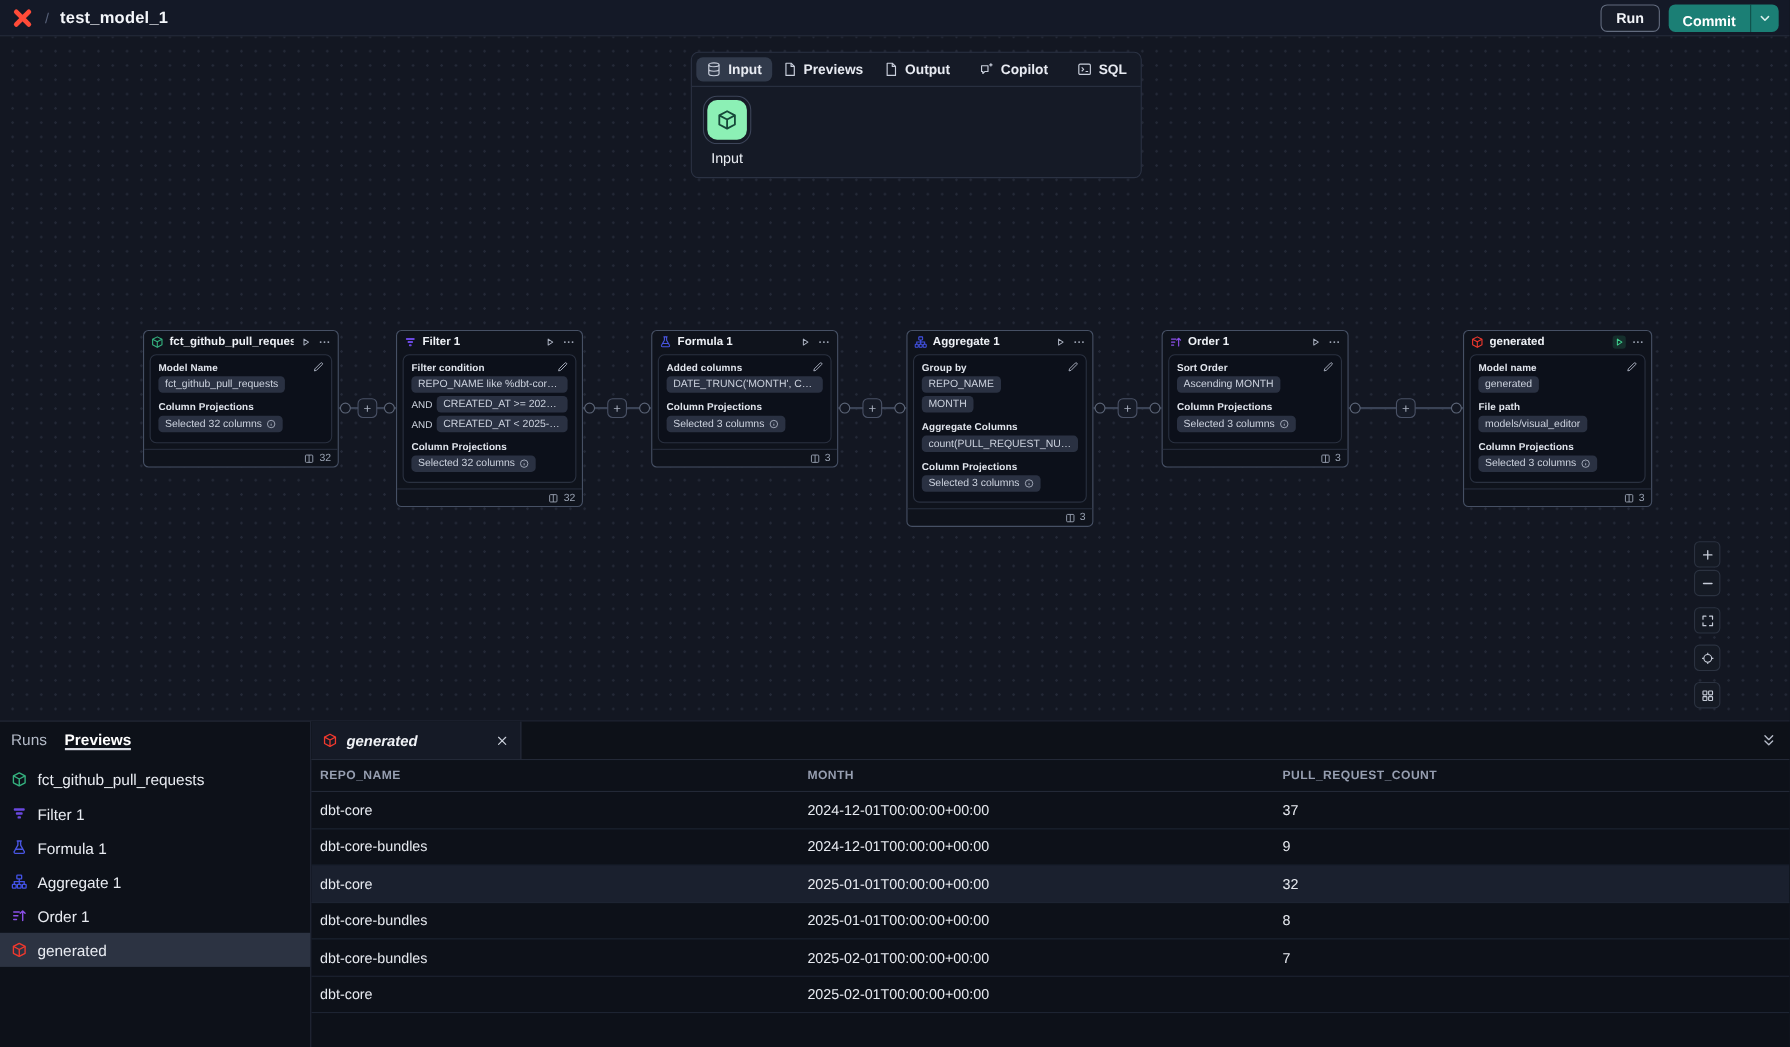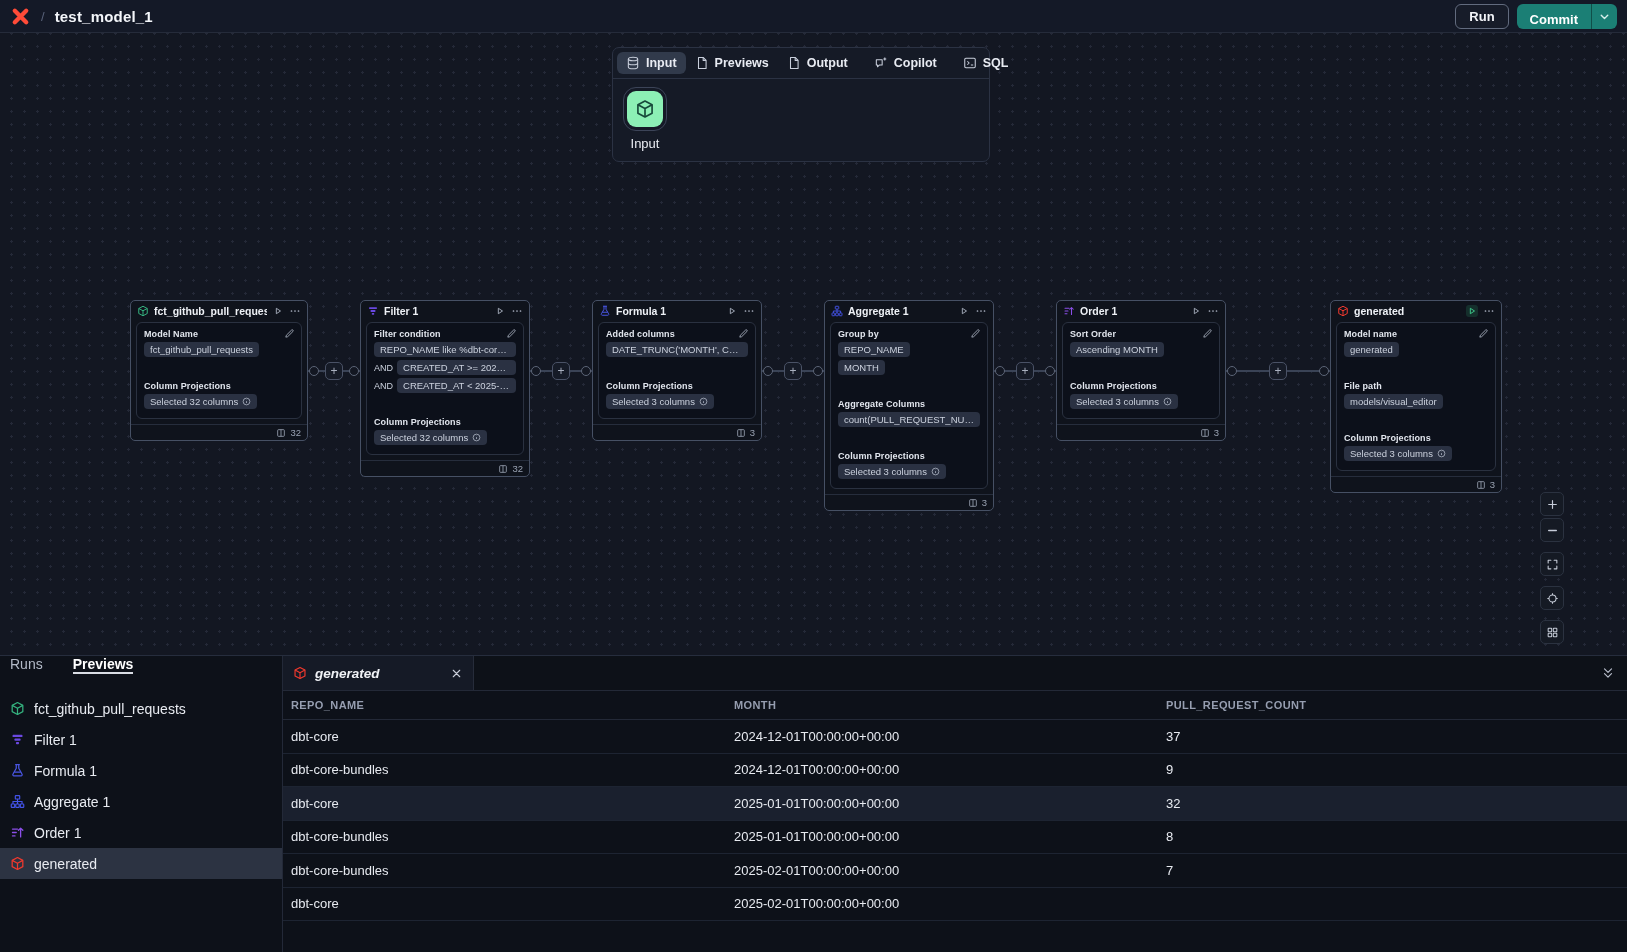--- a/index.html
+++ b/index.html
@@ -19,21 +19,21 @@
 #commit-main{padding:16px 13px;display:flex;align-items:center}
 #commit-caret{width:26px;display:flex;align-items:center;justify-content:center;border-left:1px solid rgba(8,40,36,.55)}
 #commit-caret .icon{width:13px;height:13px;color:#d8efec}
 
 
 #canvas{position:absolute;top:33px;left:0;width:1627px;height:622px;
   background-image:radial-gradient(circle,rgba(150,163,197,.13) 1px,transparent 1.3px);
   background-size:13px 13px;background-position:5px 7px;overflow:hidden}
 
 
-#palette{position:absolute;left:612px;top:14px;width:378px;background:#151a26;border:1px solid #2b3243;border-radius:7px;z-index:5}
+#palette{position:absolute;left:628px;top:14px;width:410px;background:#151a26;border:1px solid #2b3243;border-radius:7px;z-index:5}
 #palette-tabs{display:flex;align-items:center;padding:4px;border-bottom:1px solid #2b3243}
 .pal-tab{display:flex;align-items:center;gap:6px;padding:4px 9px;border-radius:6px;font-size:12.5px;font-weight:600;color:#e8ebf2;cursor:pointer;white-space:nowrap}
 .pal-tab.active{background:#313a4b}
 .pal-tab .icon{width:14px;height:14px;color:#c9cfdc}
 .pal-divider{width:1px;height:20px;background:#2b3243;margin:0 4px}
 #palette-body{padding:12px 14px 10px;min-height:72px}
 .pal-item{display:inline-flex;flex-direction:column;align-items:center;gap:9px;cursor:pointer}
 .pal-tile{width:36px;height:36px;border-radius:9px;display:flex;align-items:center;justify-content:center;outline:1px solid #3c4458;outline-offset:3px}
 .pal-tile .icon{width:20px;height:20px;color:#17493a}
 .pal-item-label{font-size:13px;color:#eaedf3}
@@ -41,21 +41,21 @@
 
 .node{position:absolute;background:#0f131c;border:1px solid #465064;border-radius:5px;z-index:2}
 .node-header{display:flex;align-items:center;gap:5px;padding:4px 6px 3px}
 .node-header .icon{width:12px;height:12px;flex:none}
 .node-title{flex:1;font-size:10.5px;font-weight:700;color:#eef1f6;white-space:nowrap;overflow:hidden}
 .node-play{width:15px;height:15px;color:#aab1c0;flex:none;cursor:pointer;padding:1px}
 .node-play.hl{color:#3fd08f;background:rgba(63,208,143,.15);border-radius:3px}
 .node-menu{width:14px;height:14px;color:#aab1c0;flex:none;cursor:pointer}
 .node-card{position:relative;margin:2px 5px 5px;border:1px solid #2a3140;border-radius:6px;background:#0c101a;padding:6px 7px 7px}
 .node-edit{position:absolute;top:5px;right:6px;width:11px;height:11px;color:#a9b0bf;cursor:pointer}
-.sec{margin-bottom:24px}
+.sec{margin-bottom:8px}
 .sec:last-child{margin-bottom:2px}
 .sec-label{font-size:9px;font-weight:700;color:#e2e6ee;margin-bottom:3px;letter-spacing:.1px}
 .sec-row{display:flex;align-items:center;gap:4px;margin-bottom:3px}
 .sec-row:last-child{margin-bottom:0}
 .row-prefix{font-size:9px;font-weight:400;color:#ccd2de;flex:none}
 .chip{display:inline-flex;align-items:center;gap:4px;max-width:100%;background:#2a3142;border-radius:4px;padding:2px 6px;font-size:9.5px;color:#ccd2de;overflow:hidden}
 .chip-text{white-space:nowrap;overflow:hidden;text-overflow:ellipsis}
 .chip-info{width:9px;height:9px;flex:none;color:#aab1c0}
 .node-footer{display:flex;justify-content:flex-end;align-items:center;gap:4px;border-top:1px solid #262d3c;padding:2px 6px;color:#9aa3b3;font-size:9.5px}
 .node-footer .icon{width:10px;height:10px;color:#9aa3b3}
@@ -67,21 +67,21 @@
 
 
 #zoom-controls{position:absolute;left:1540px;top:459px;display:flex;flex-direction:column;z-index:6}
 .zoom-btn{width:24px;height:24px;border:1px solid #2b3240;border-radius:5px;background:#151a24;color:#c6ccd8;display:flex;align-items:center;justify-content:center;margin-bottom:2px;cursor:pointer}
 .zoom-btn.gap{margin-top:8px}
 .zoom-btn .icon{width:13px;height:13px}
 
 
 #bottom-panel{position:absolute;left:0;top:655px;width:1627px;height:297px;background:#0d1119;border-top:1px solid #262d3d;display:flex;z-index:8}
 #sidebar{width:283px;border-right:1px solid #232938;display:flex;flex-direction:column;flex:none}
-#sidebar-tabs{height:34px;display:flex;align-items:flex-start;gap:30px;padding:0 10px;flex:none}
+#sidebar-tabs{height:34px;display:flex;align-items:center;gap:16px;padding:0 10px;flex:none}
 .bp-tab{display:flex;align-items:center;font-size:14px;color:#b3bac7;cursor:pointer;border-bottom:2px solid transparent}
 .bp-tab.active{color:#fff;font-weight:700;border-bottom-color:#d9dde4}
 #sidebar-items{padding-top:3px}
 .sb-item{height:31px;display:flex;align-items:center;gap:9px;padding:0 10px;font-size:14px;color:#e8ebf1;cursor:pointer}
 .sb-item.selected{background:#2c3342}
 .sb-item .icon{width:15px;height:15px;flex:none}
 
 
 #preview{flex:1;display:flex;flex-direction:column;position:relative;min-width:0}
 #preview-tabbar{height:35px;background:#0d1118;border-bottom:1px solid #232937;display:flex;flex:none;position:relative}

